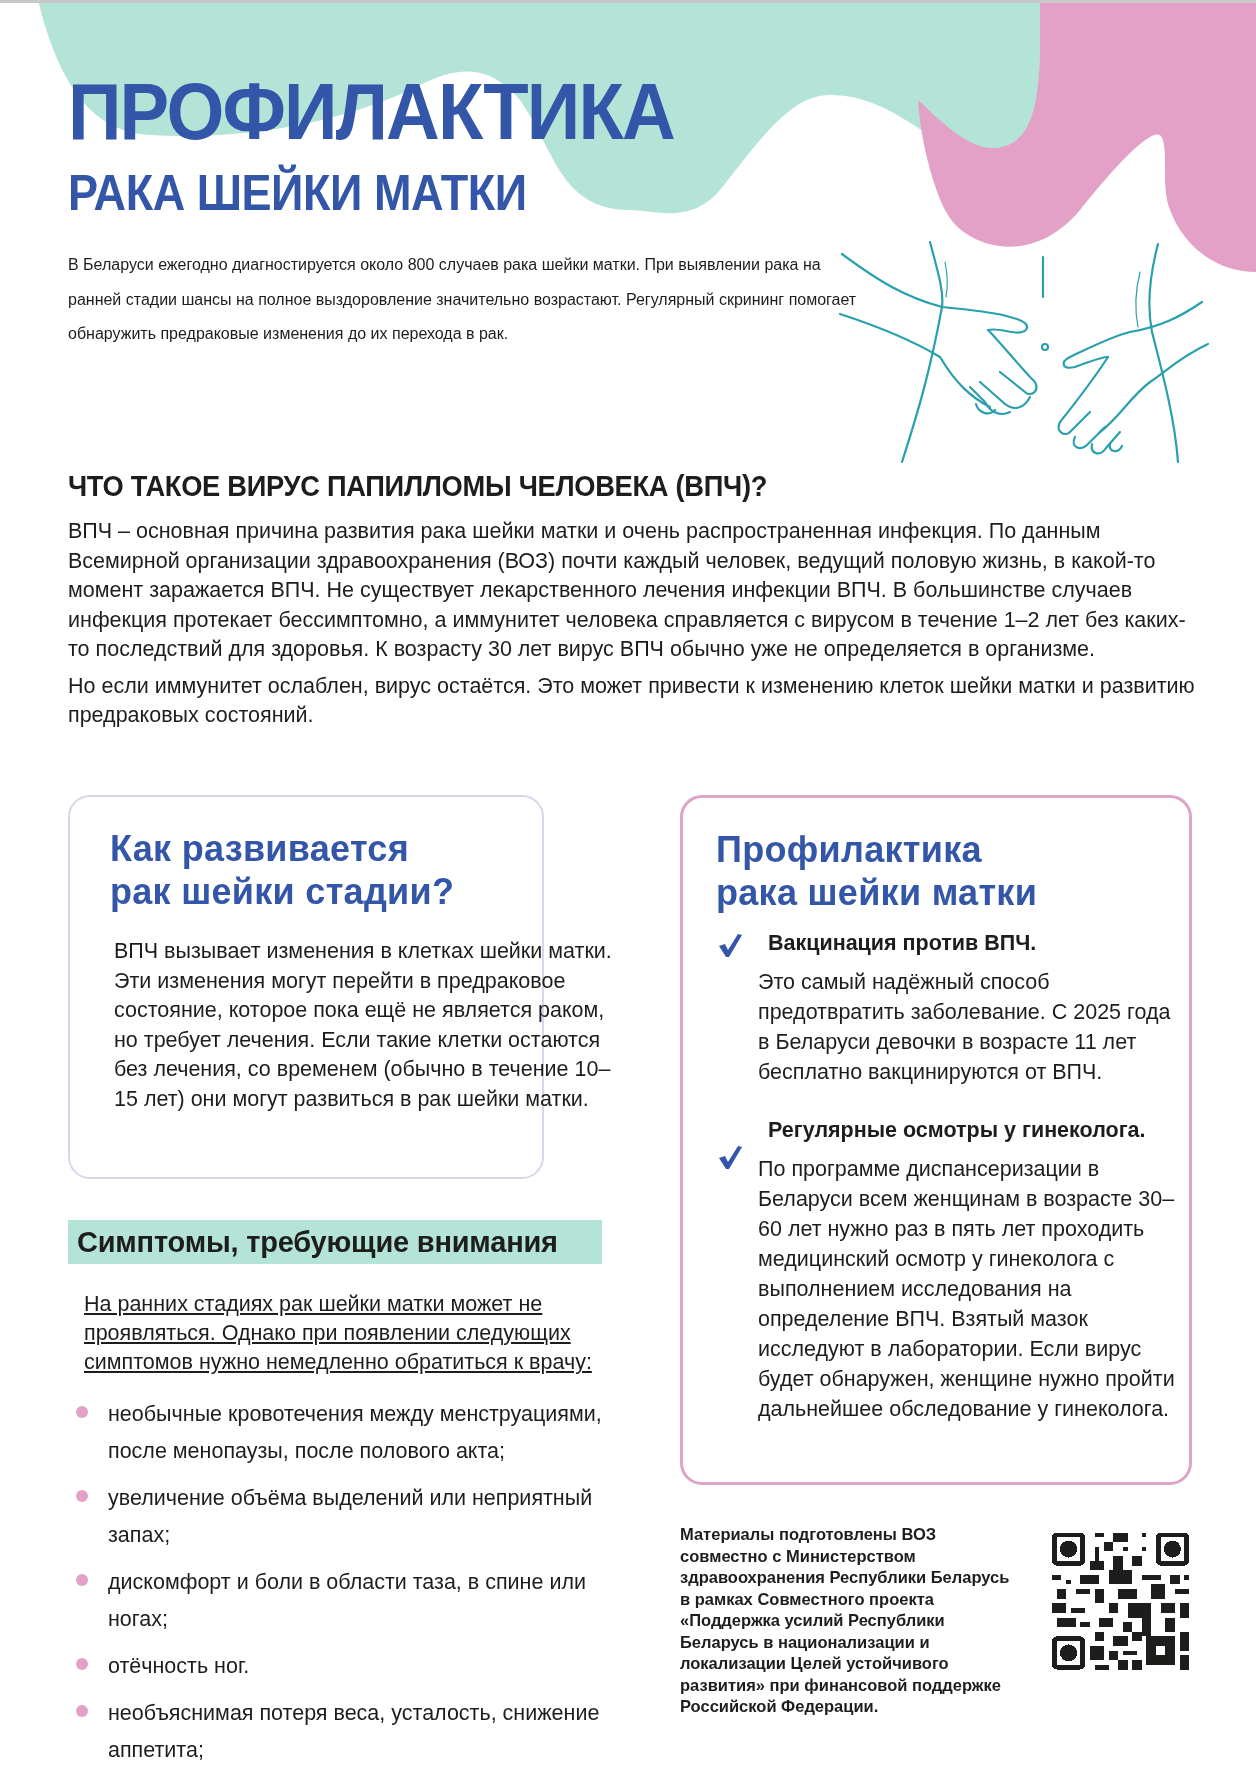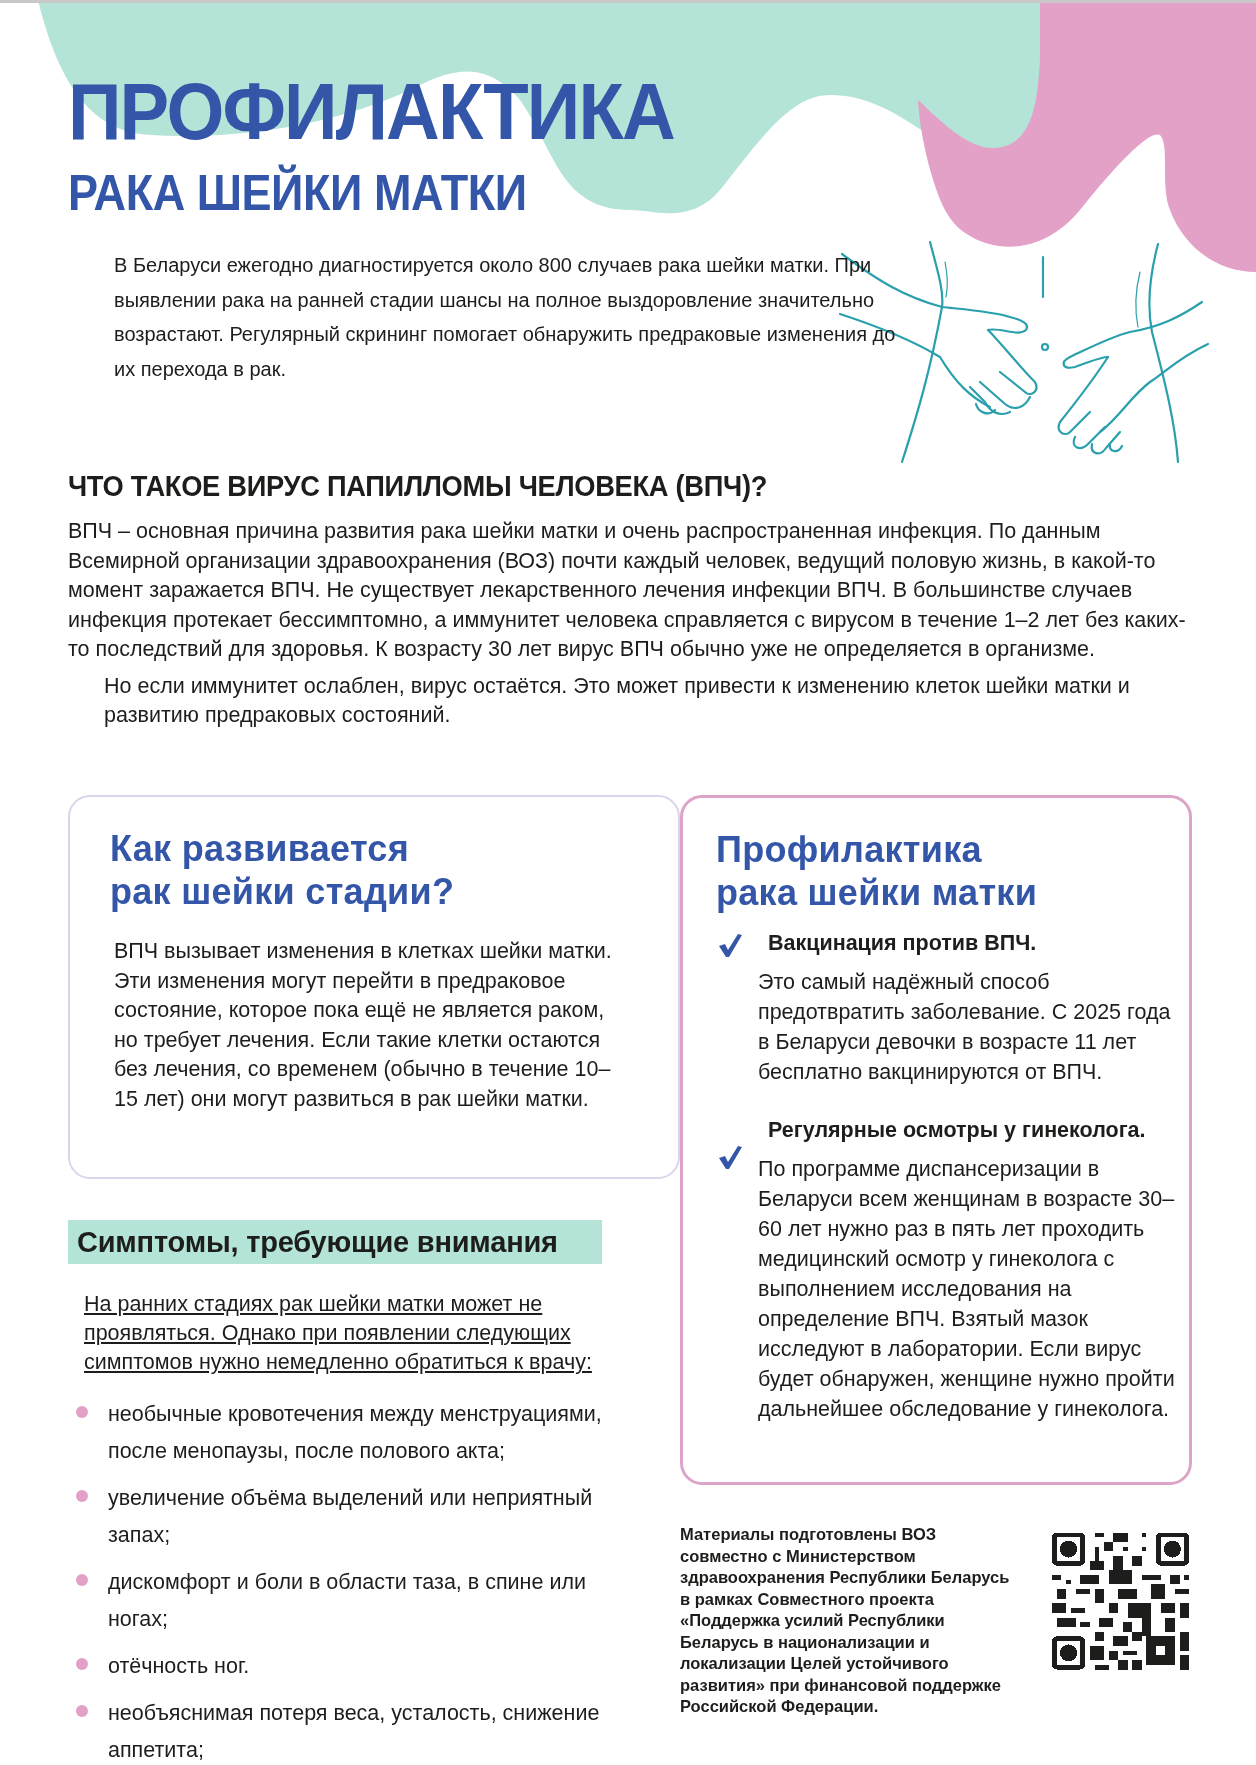--- a/index.html
+++ b/index.html
@@ -16,39 +16,39 @@
     transform: scaleX(0.93); transform-origin: left top; line-height: 1;
   }
   .title-sub {
     position: absolute; left: 68px; top: 168px; z-index: 2;
     font-weight: 700; font-size: 50px; color: #3356a8; letter-spacing: -0.5px;
     transform: scaleX(0.9); transform-origin: left top; line-height: 1;
   }
 
   .intro {
     position: absolute; left: 68px; top: 248px; width: 790px; z-index: 2;
-    font-size: 20px; line-height: 34.5px; color: #1d1d1b; margin-left: 46px;
+    font-size: 16px; line-height: 34.5px; color: #1d1d1b;
   }
   .illustration { position: absolute; left: 830px; top: 232px; width: 426px; height: 238px; z-index: 1; }
 
   .hpv-heading {
     position: absolute; left: 68px; top: 470px; z-index: 2;
     font-size: 29px; font-weight: 700; color: #1d1d1b; letter-spacing: -0.3px;
     transform: scaleX(0.94); transform-origin: left top;
   }
   .hpv-text {
     position: absolute; left: 68px; top: 517px; width: 1130px; z-index: 2;
     font-size: 21.5px; line-height: 29.5px; color: #1d1d1b;
   }
-  .hpv-text p + p { margin-top: 7px; margin-left: 36px; }
+  .hpv-text p + p { margin-top: 7px; }
 
   .card {
     position: absolute; background: #ffffff; border-radius: 22px; z-index: 2;
   }
-  .card-left { left: 68px; top: 795px; width: 612px; height: 384px; border: 2.5px solid #d9d6ec; }
+  .card-left { left: 68px; top: 795px; width: 476px; height: 384px; border: 2.5px solid #d9d6ec; }
   .card-right { left: 680px; top: 795px; width: 512px; height: 690px; border: 3px solid #dca4c8; }
 
   .card-title {
     font-size: 36px; line-height: 43px; color: #3356a8; font-weight: 700; letter-spacing: 0.3px;
   }
   .card-left .card-title { position: absolute; left: 40px; top: 30px; }
   .card-left .card-body { position: absolute; left: 44px; top: 140px; width: 510px; font-size: 21.5px; line-height: 29.5px; color: #1d1d1b; }
   .card-right .card-title { position: absolute; left: 33px; top: 30px; }
 
   .prev-item { position: absolute; left: 33px; width: 460px; }

